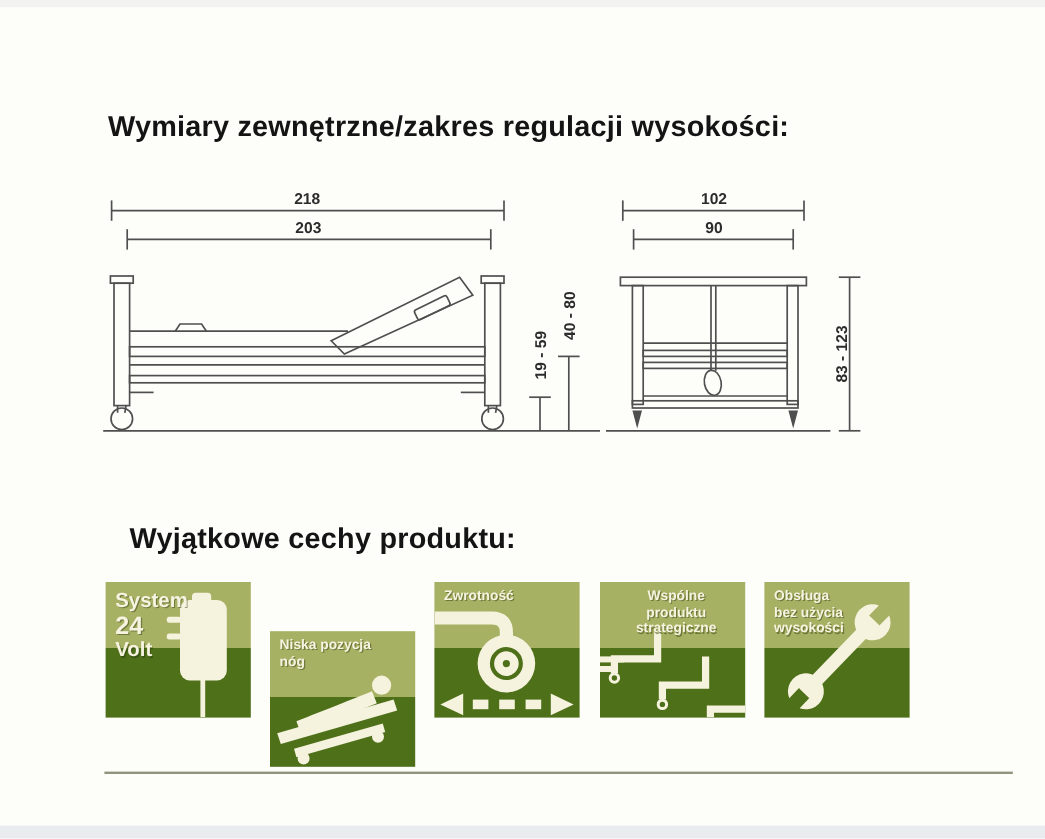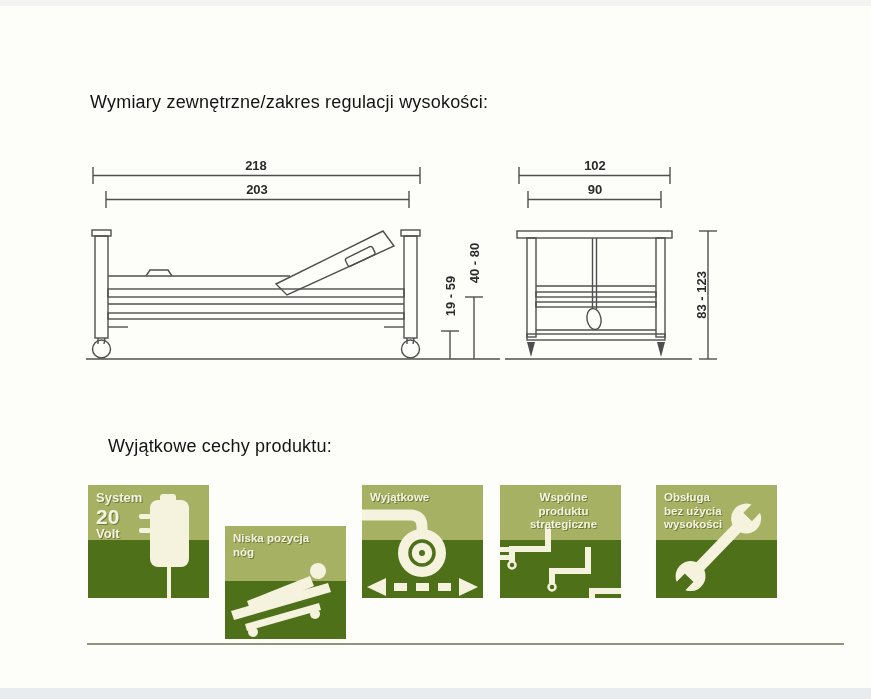--- a/index.html
+++ b/index.html
@@ -3,45 +3,45 @@
 <meta charset="utf-8">
 <style>
   html,body{margin:0;padding:0;background:#ffffff;}
   .page{
     position:relative;width:871px;height:699px;overflow:hidden;
     background:#fdfdfa;font-family:"Liberation Sans",sans-serif;
   }
   .strip-top{position:absolute;top:0;left:0;width:871px;height:6px;background:#f2f2f0;}
   .strip-bottom{position:absolute;left:0;top:688px;width:871px;height:11px;background:#e9ecef;}
   .sec-title{
-    position:absolute;margin:0;font-size:18px;font-weight:normal;color:#141414;
+    position:absolute;margin:0;font-size:24px;font-weight:bold;color:#141414;
     letter-spacing:.2px;white-space:nowrap;
   }
   #title-dimensions{left:90px;top:92px;}
   #title-features{left:108px;top:436px;}
   svg.draw{position:absolute;left:80px;top:150px;}
   .draw .ln{stroke:#4f4f4f;stroke-width:1.4;fill:none;}
   .draw text{
     fill:#2b2b2b;font-family:"Liberation Sans",sans-serif;
     font-size:13px;font-weight:bold;
   }
   .rule{position:absolute;left:87px;top:643px;width:757px;height:2px;background:#90947f;}
   .tile{
     position:absolute;top:485px;width:121px;height:113px;overflow:hidden;
     background:linear-gradient(to bottom,#a7b163 0,#a7b163 55px,#4e7019 55px,#4e7019 100%);
   }
-  .tile-1{left:88px;} .tile-2{left:225px;margin-top:41px;} .tile-3{left:362px;} .tile-4{left:500px;text-align:center;} .tile-5{left:637px;margin-left:19px;}
+  .tile-1{left:88px;} .tile-2{left:225px;margin-top:41px;} .tile-3{left:362px;} .tile-4{left:500px;text-align:center;} .tile-5{left:637px;}
   .ticon{position:absolute;left:0;top:0;}
   .tile-text{
     position:absolute;left:8px;top:6px;right:2px;z-index:2;
     color:#f6f3e0;font-weight:bold;font-size:11.5px;line-height:1.18;
     text-shadow:1px 1px 0 rgba(40,55,10,.45);
   }
   .tile-1 .big{font-size:21px;line-height:1.02;}
-  .tile-1 .med{font-size:13px;line-height:1.15;}
+  .tile-1 .med{font-size:17px;line-height:1.15;}
 </style>
 </head>
 <body>
 
 <div class="page">
   <div class="strip-top"></div>
 
   <h2 class="sec-title" id="title-dimensions">Wymiary zewnętrzne/zakres regulacji wysokości:</h2>
 
   <svg class="draw" width="650" height="230" viewBox="80 150 650 230">
@@ -137,21 +137,21 @@
       <g fill="#f5f2dd">
         <rect x="72" y="9" width="16" height="10" rx="3"></rect>
         <rect x="62" y="15" width="39" height="67" rx="8"></rect>
         <rect x="51" y="29" width="12" height="5" rx="2"></rect>
         <rect x="51" y="43" width="12" height="5" rx="2"></rect>
         <rect x="79" y="81" width="4" height="32"></rect>
       </g>
     </svg>
     <div class="tile-text">
       <div class="med">System</div>
-      <div class="big">20</div>
+      <div class="big">24</div>
       <div class="med">Volt</div>
     </div>
   </div>
 
   <div class="tile tile-2">
     <svg class="ticon" width="121" height="113" viewBox="0 0 121 113">
       <g fill="#f5f2dd">
         <circle cx="93" cy="45" r="8"></circle>
         <path d="M85,50 C70,56 45,66 22,75 L26,86 C48,78 74,66 89,60 Z"></path>
         <path d="M6,85 L103,57 L106,66 L9,94 Z"></path>
@@ -174,21 +174,21 @@
       <circle cx="60" cy="68" r="3" fill="#4e7019"></circle>
       <g fill="#f5f2dd">
         <path d="M5,102 L24,93 V111 Z"></path>
         <path d="M116,102 L97,93 V111 Z"></path>
         <rect x="32" y="98" width="13" height="8"></rect>
         <rect x="54" y="98" width="13" height="8"></rect>
         <rect x="76" y="98" width="13" height="8"></rect>
       </g>
     </svg>
     <div class="tile-text">
-      <div>Wyjątkowe</div>
+      <div>Zwrotność</div>
     </div>
   </div>
 
   <div class="tile tile-4">
     <svg class="ticon" width="121" height="113" viewBox="0 0 121 113">
       <g stroke="#f5f2dd" stroke-width="6" fill="none">
         <path d="M48,42 V64 H12 V76"></path>
         <path d="M88,62 V86 H52 V98"></path>
         <path d="M126,82 V106 H92 V118"></path>
       </g>

